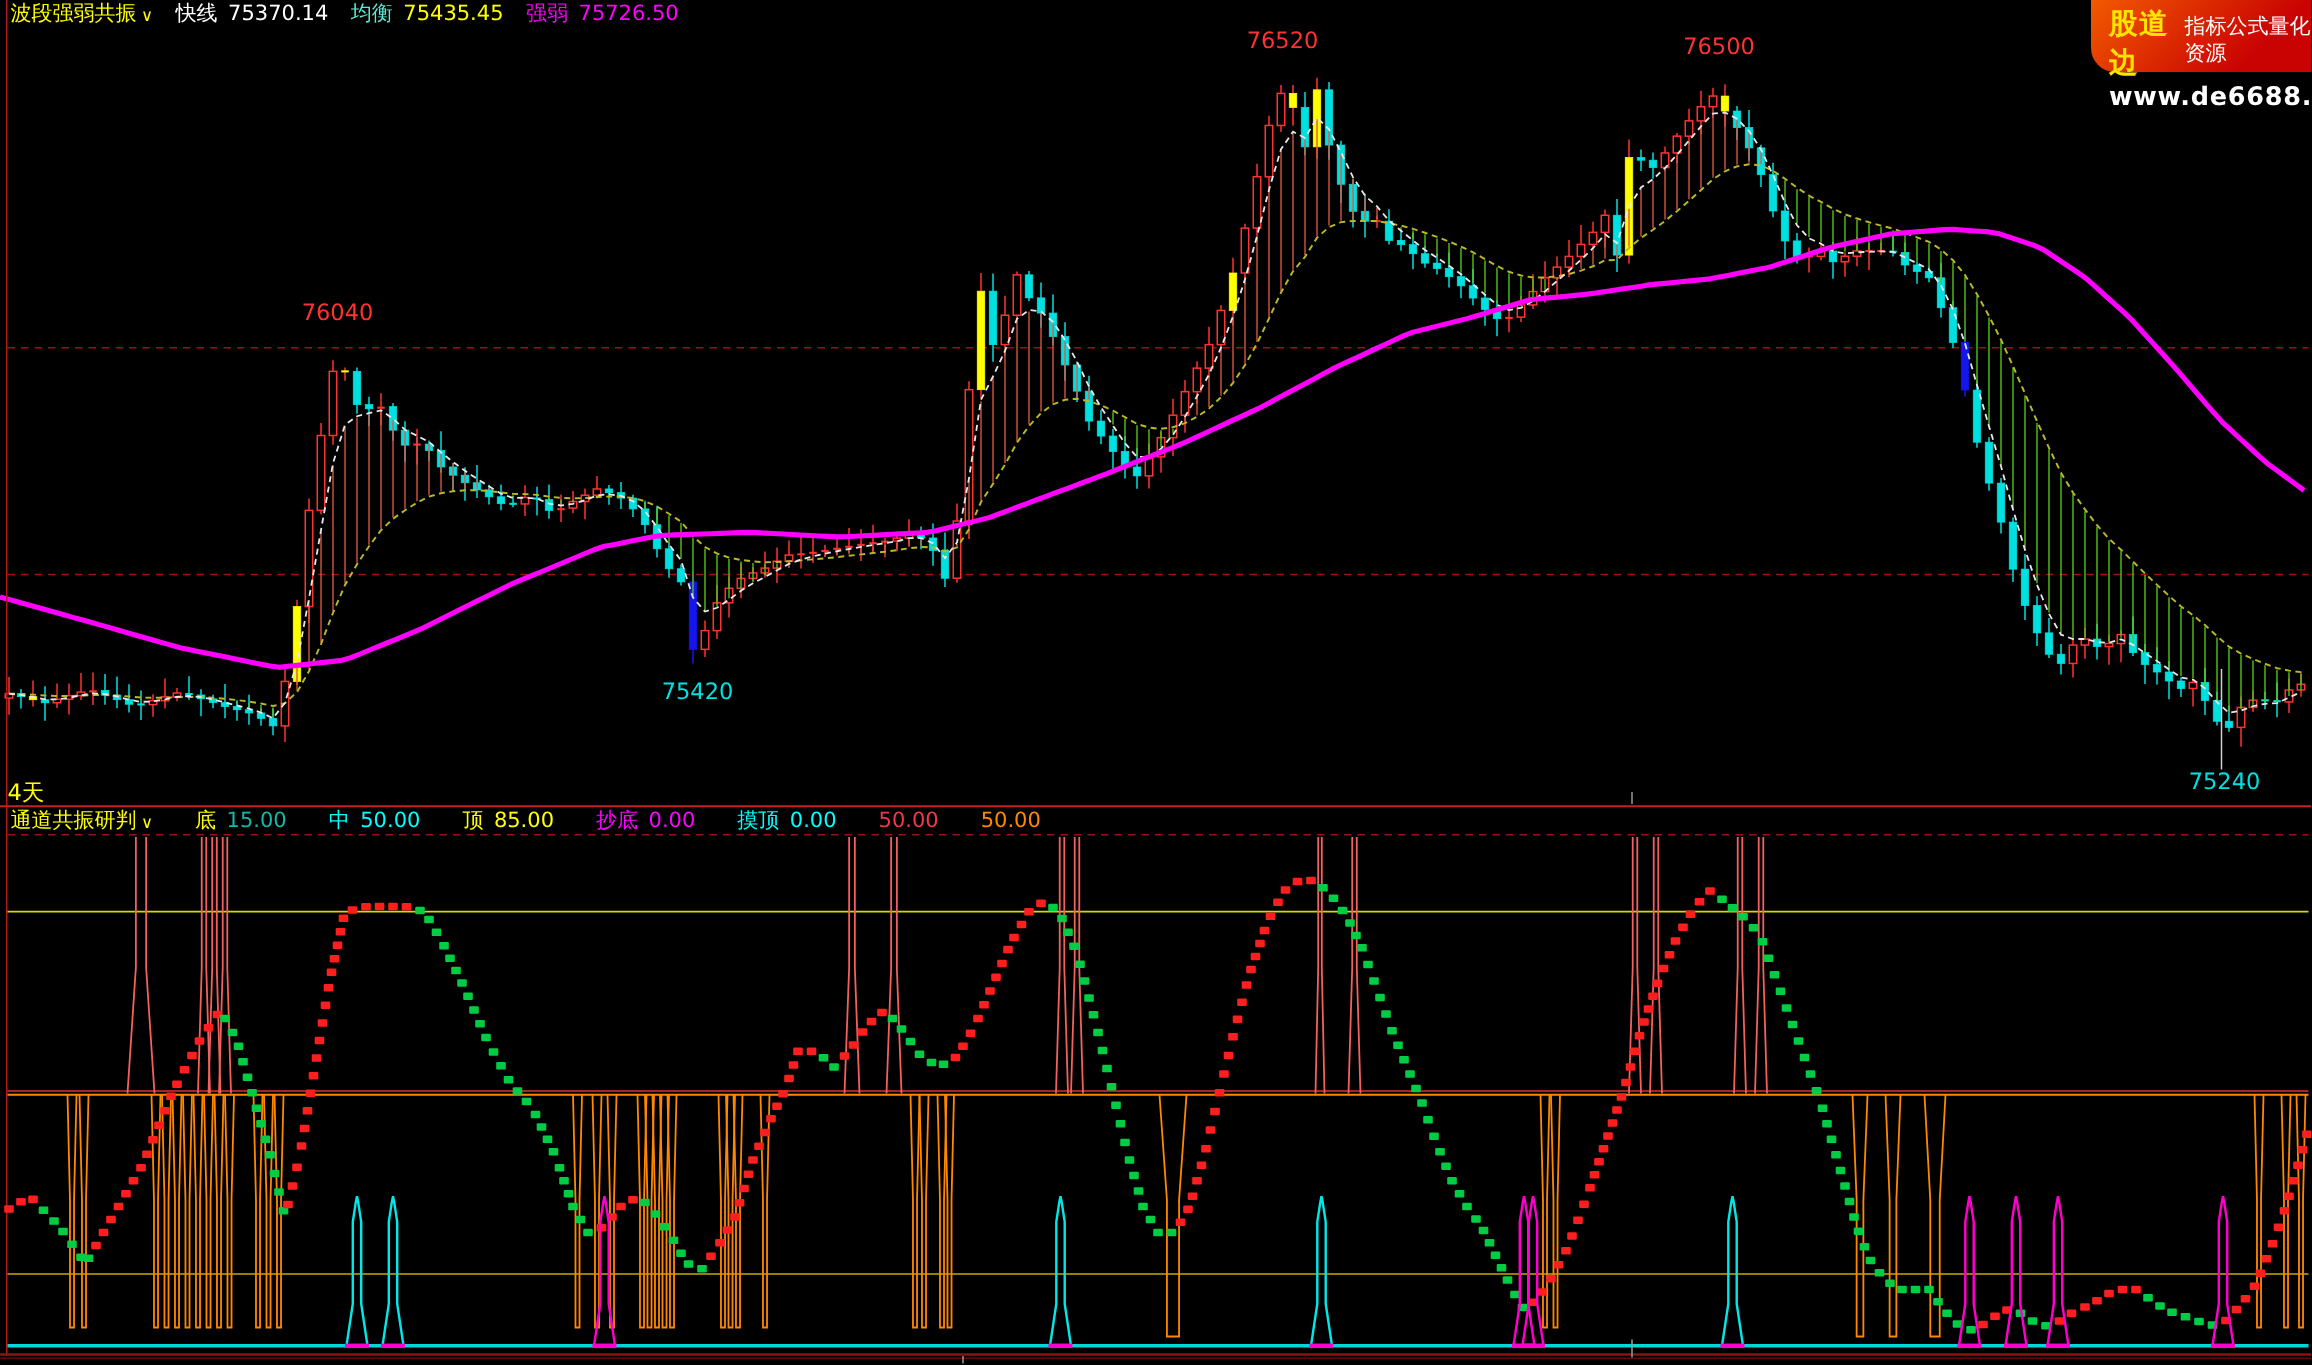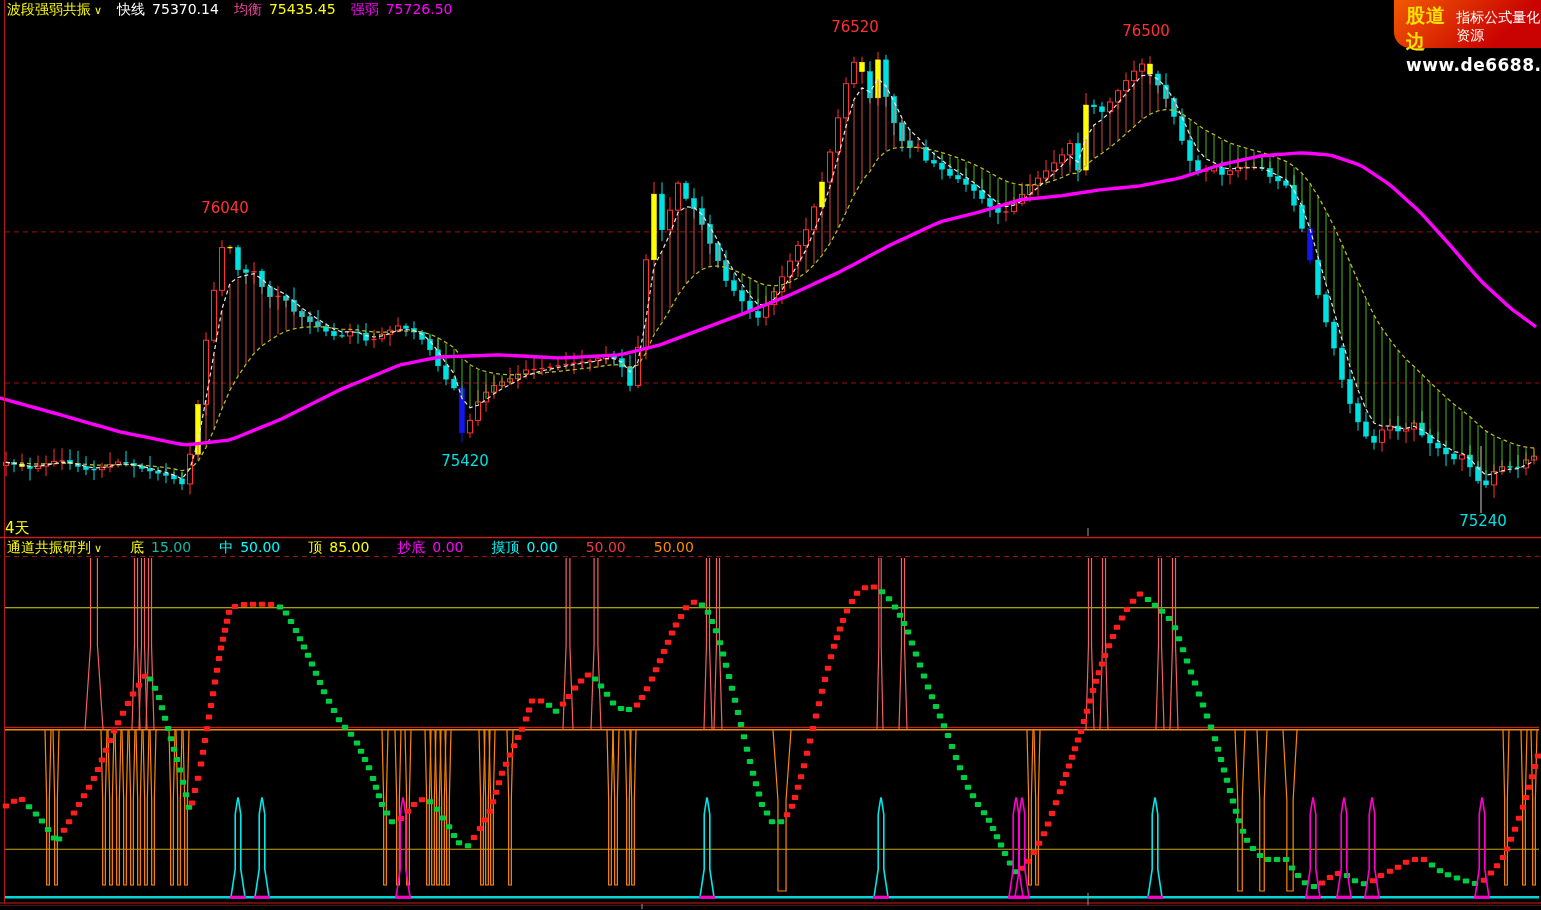--- a/index.html
+++ b/index.html
@@ -992,21 +992,21 @@
 <div id="hdr-main" class="hdr">
   <span class="ttl">
     <span style="color: rgb(255, 255, 0);">波段强弱共振</span>
     <span class="chev" style="color: rgb(255, 255, 0);">∨</span>
   </span>
   <span class="pair">
     <span style="color: rgb(255, 255, 255);">快线</span>
     <span style="color: rgb(255, 255, 255);">75370.14</span>
   </span>
   <span class="pair">
-    <span style="color: #ec4899;">均衡</span>
+    <span style="color: #5eead4;">均衡</span>
     <span style="color: rgb(255, 255, 0);">75435.45</span>
   </span>
   <span class="pair">
     <span style="color: rgb(255, 0, 255);">强弱</span>
     <span style="color: rgb(255, 0, 255); text-align: right;">75726.50</span>
   </span>
 </div>
 
 <div id="hdr-sub" class="hdr">
   <span class="ttl">

